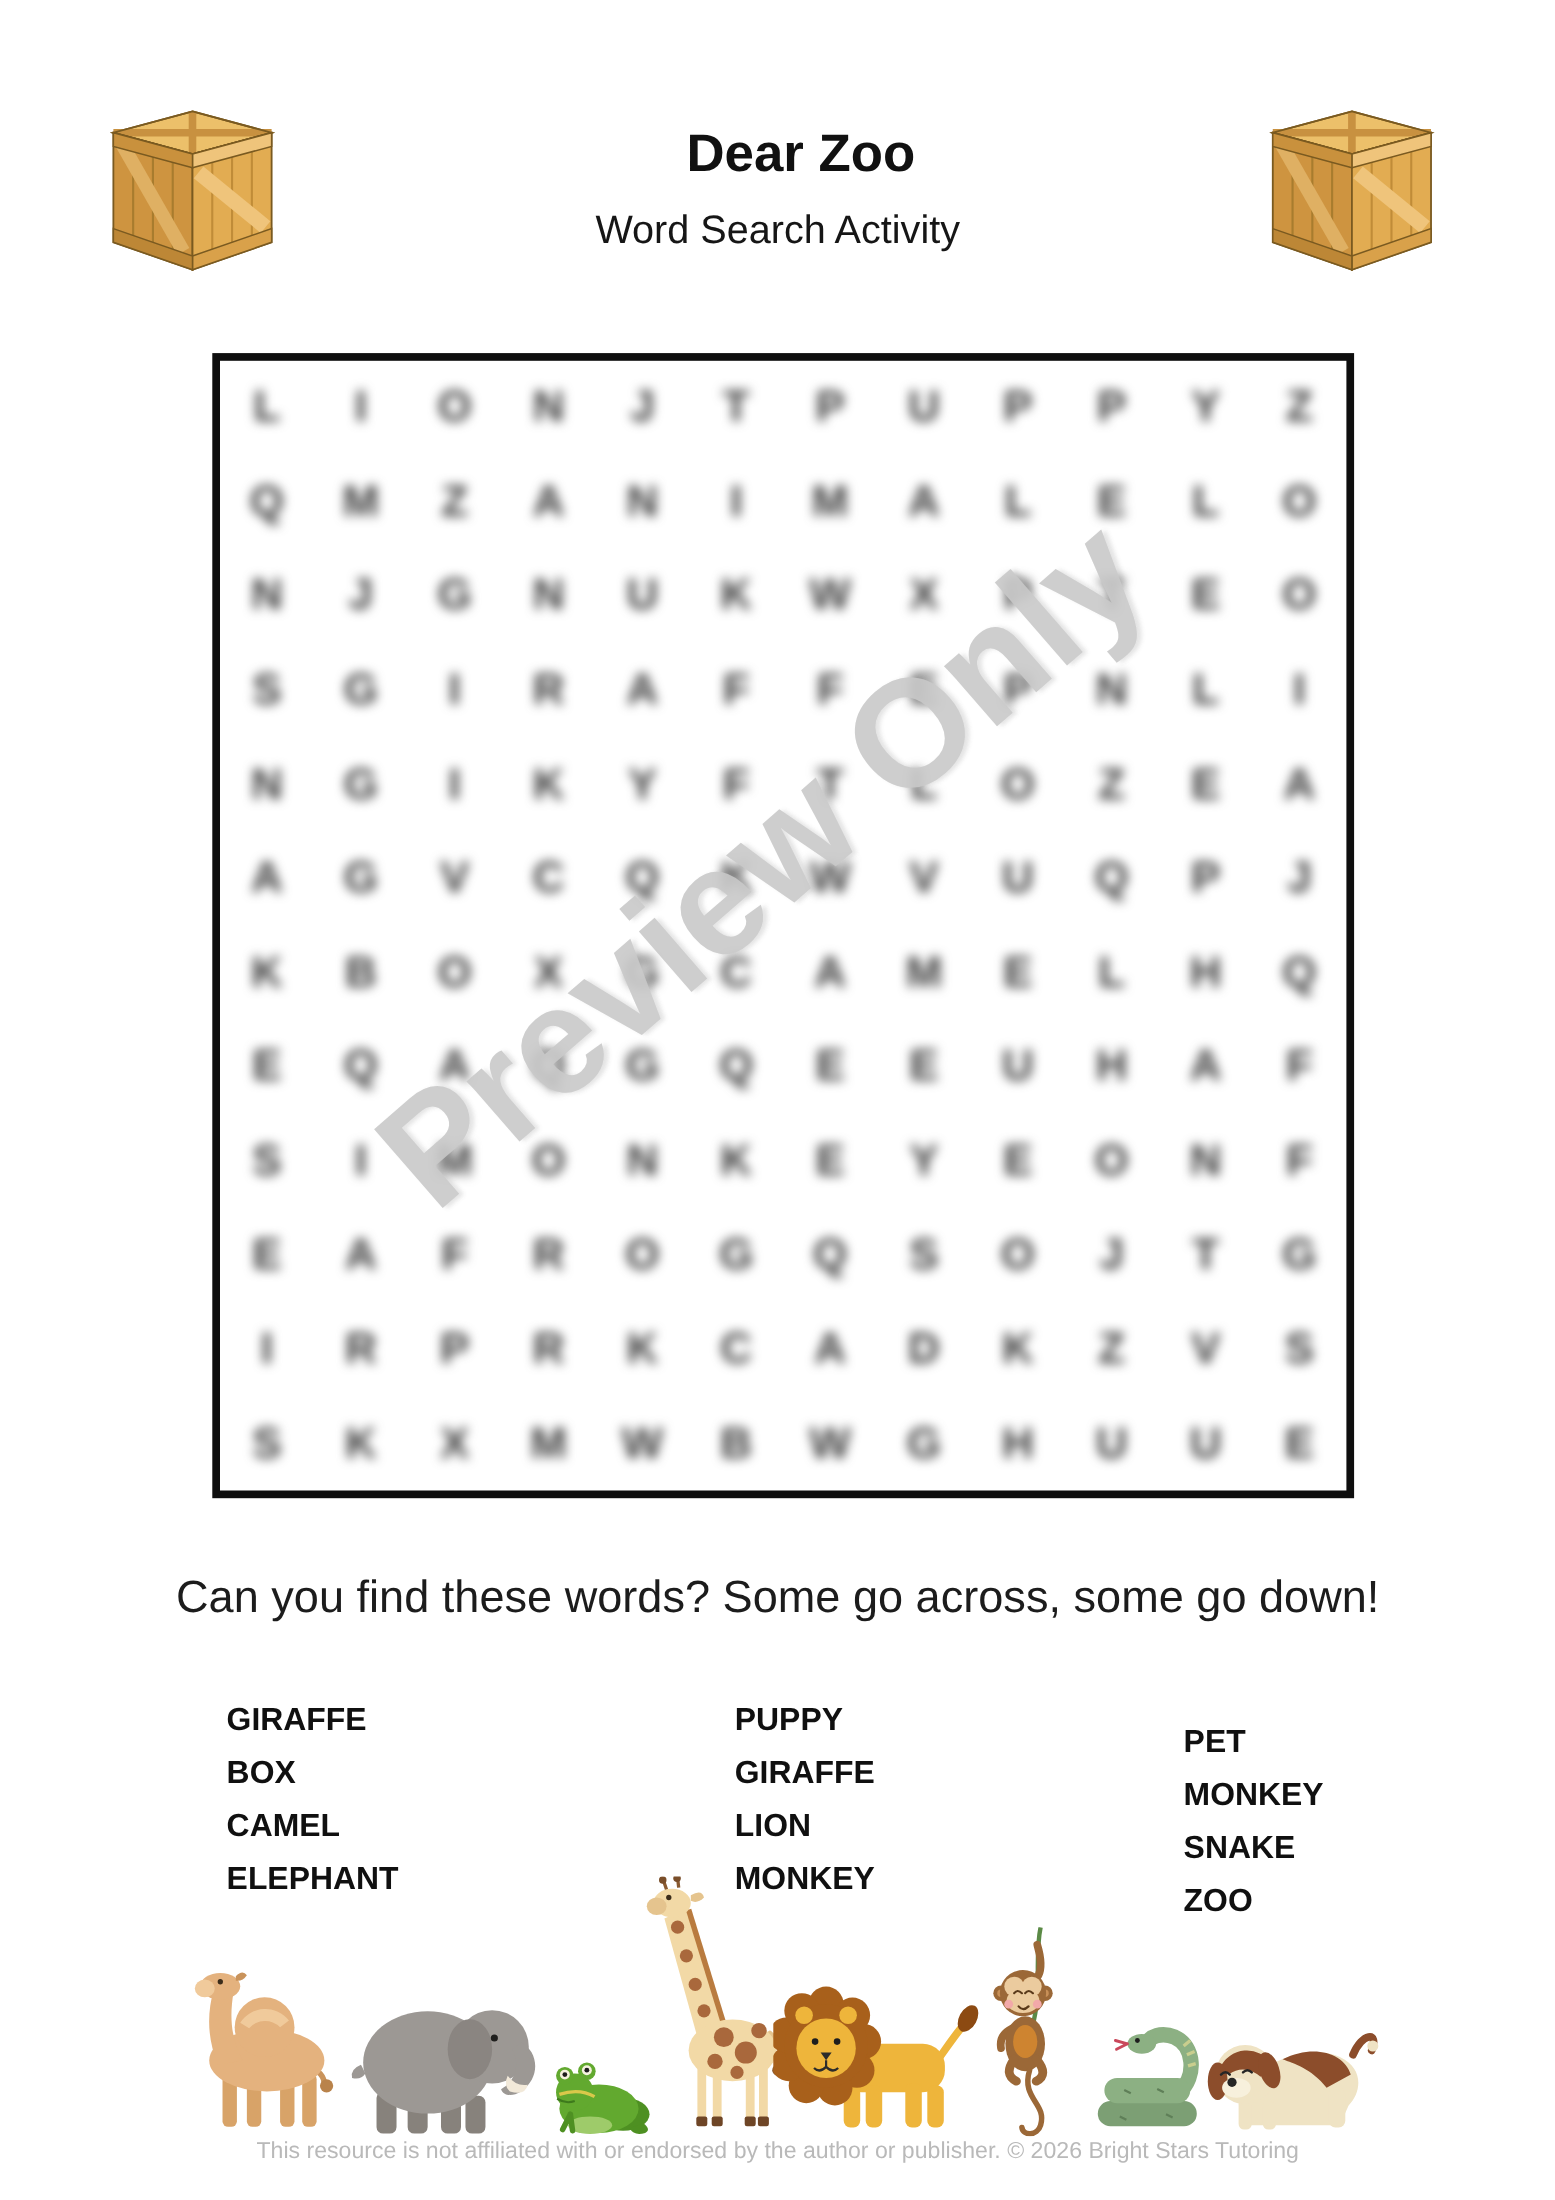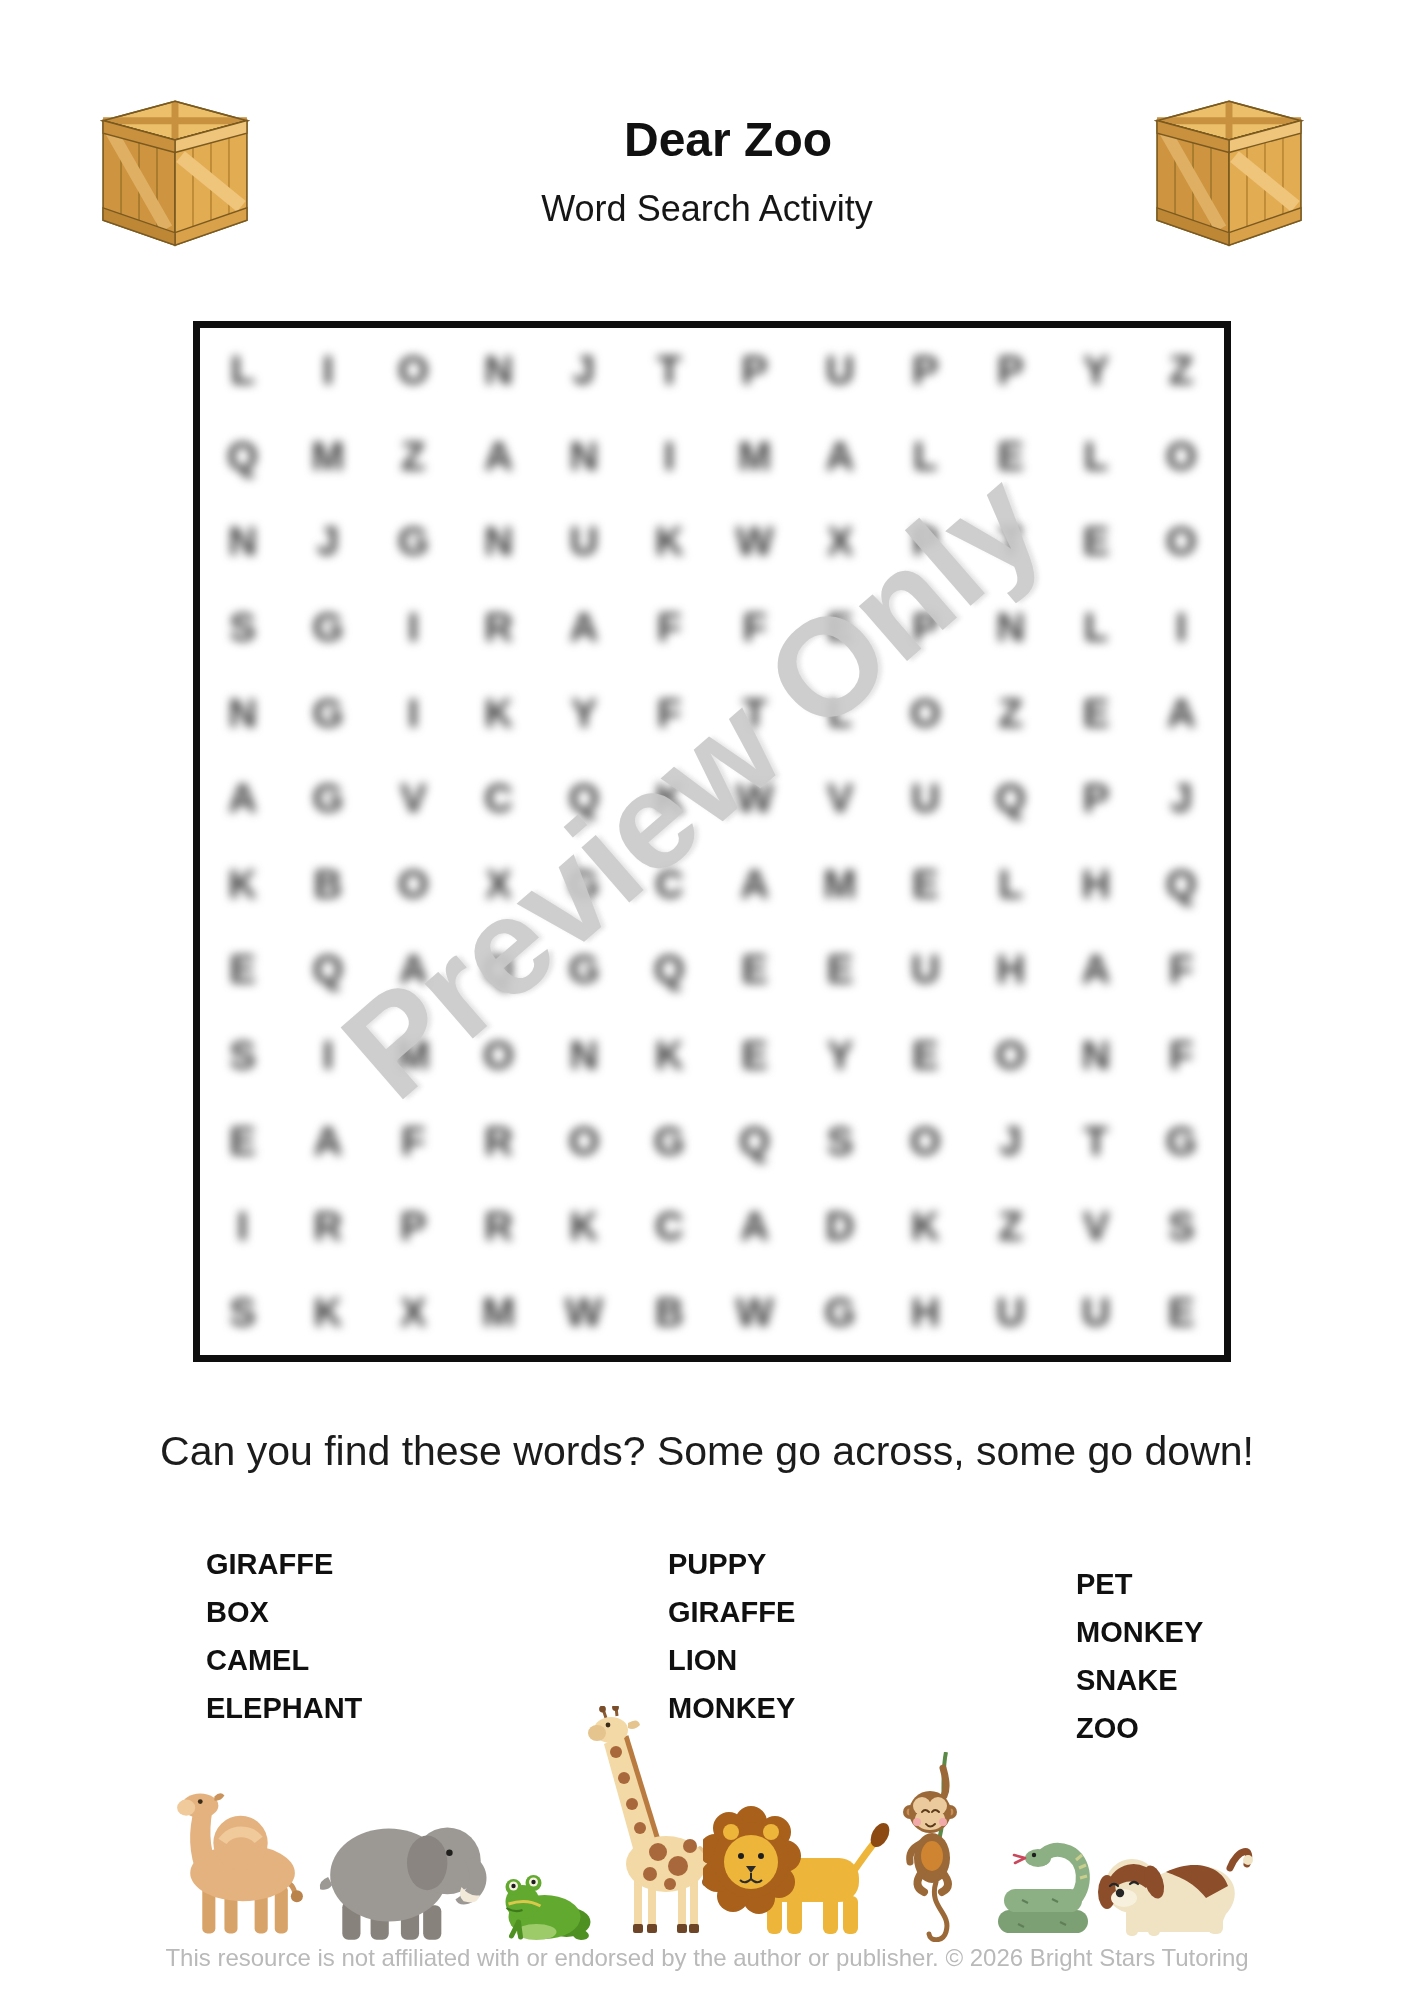--- a/index.html
+++ b/index.html
@@ -24,21 +24,21 @@
   .instruction{position:absolute;left:0;top:1428px;width:100%;text-align:center;
         font-size:41px;color:#1c1c1c;margin:0;}
   .word-list{position:absolute;left:0;top:1540px;width:100%;height:200px;}
   .word-col{position:absolute;top:0;}
   .word-col:nth-child(1){left:206px;}
   .word-col:nth-child(2){left:668px;}
   .word-col:nth-child(3){left:1076px;margin-top:20px;}
   .word{font-size:29px;font-weight:700;color:#101010;line-height:48px;}
   .animal{position:absolute;}
   .footer{position:absolute;left:0;top:1944px;width:100%;text-align:center;
-        font-size:24px;color:#b9b9b9;margin:0;}
+        font-size:21px;color:#b9b9b9;margin:0;}
 </style>
 </head>
 <body>
 
 <div class="page">
 
   <svg class="crate crate-left" viewBox="0 0 120 120">
     <polygon points="60,6 112,20 60,34 8,20" fill="#ecc06a" stroke="#7a5a20" stroke-width="1.2"></polygon>
     <path d="M8,20 L112,20 M60,6 L60,34" stroke="#c89140" stroke-width="5"></path>
     <polygon points="60,6 112,20 60,34 8,20" fill="none" stroke="#7a5a20" stroke-width="1.2"></polygon>

